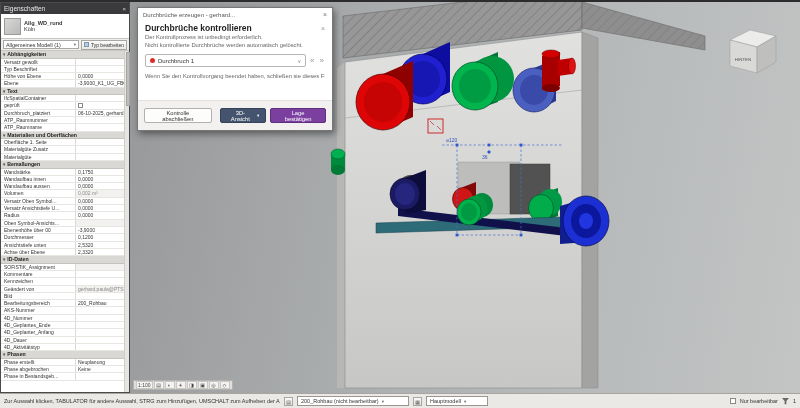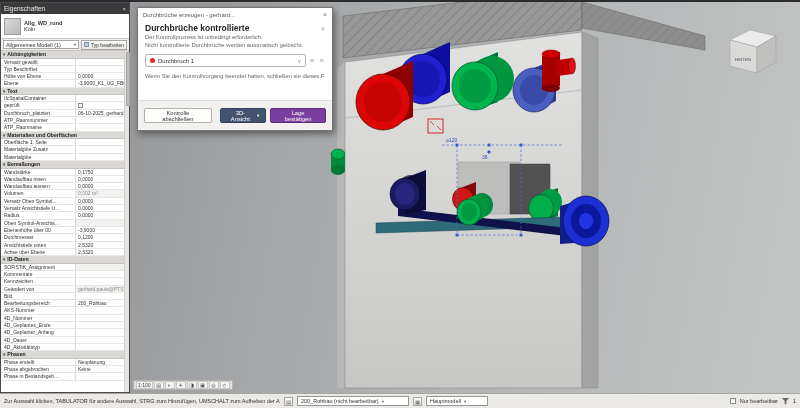--- a/index.html
+++ b/index.html
@@ -435,21 +435,21 @@
     </div>
   </div>
 
   <div id="dialog">
     <div class="dlg-titlebar">
       <span class="dlg-title">Durchbrüche erzeugen - gerhard...</span>
       <span class="dlg-x">×</span>
     </div>
     <div class="dlg-body">
       <div class="dlg-headrow">
-        <span class="dlg-heading">Durchbrüche kontrollierte</span>
+        <span class="dlg-heading">Durchbrüche kontrollieren</span>
         <span class="dlg-x2">×</span>
       </div>
       <div class="dlg-line">Der Kontrollprozess ist unbedingt erforderlich.</div>
       <div class="dlg-line">Nicht kontrollierte Durchbrüche werden automatisch gelöscht.</div>
       <div class="dlg-selectrow">
         <div class="dlg-select">
           <span class="dot" style="background: rgb(224, 43, 43);"></span>
           <span>Durchbruch 1</span>
           <span class="chev">∨</span>
         </div>

